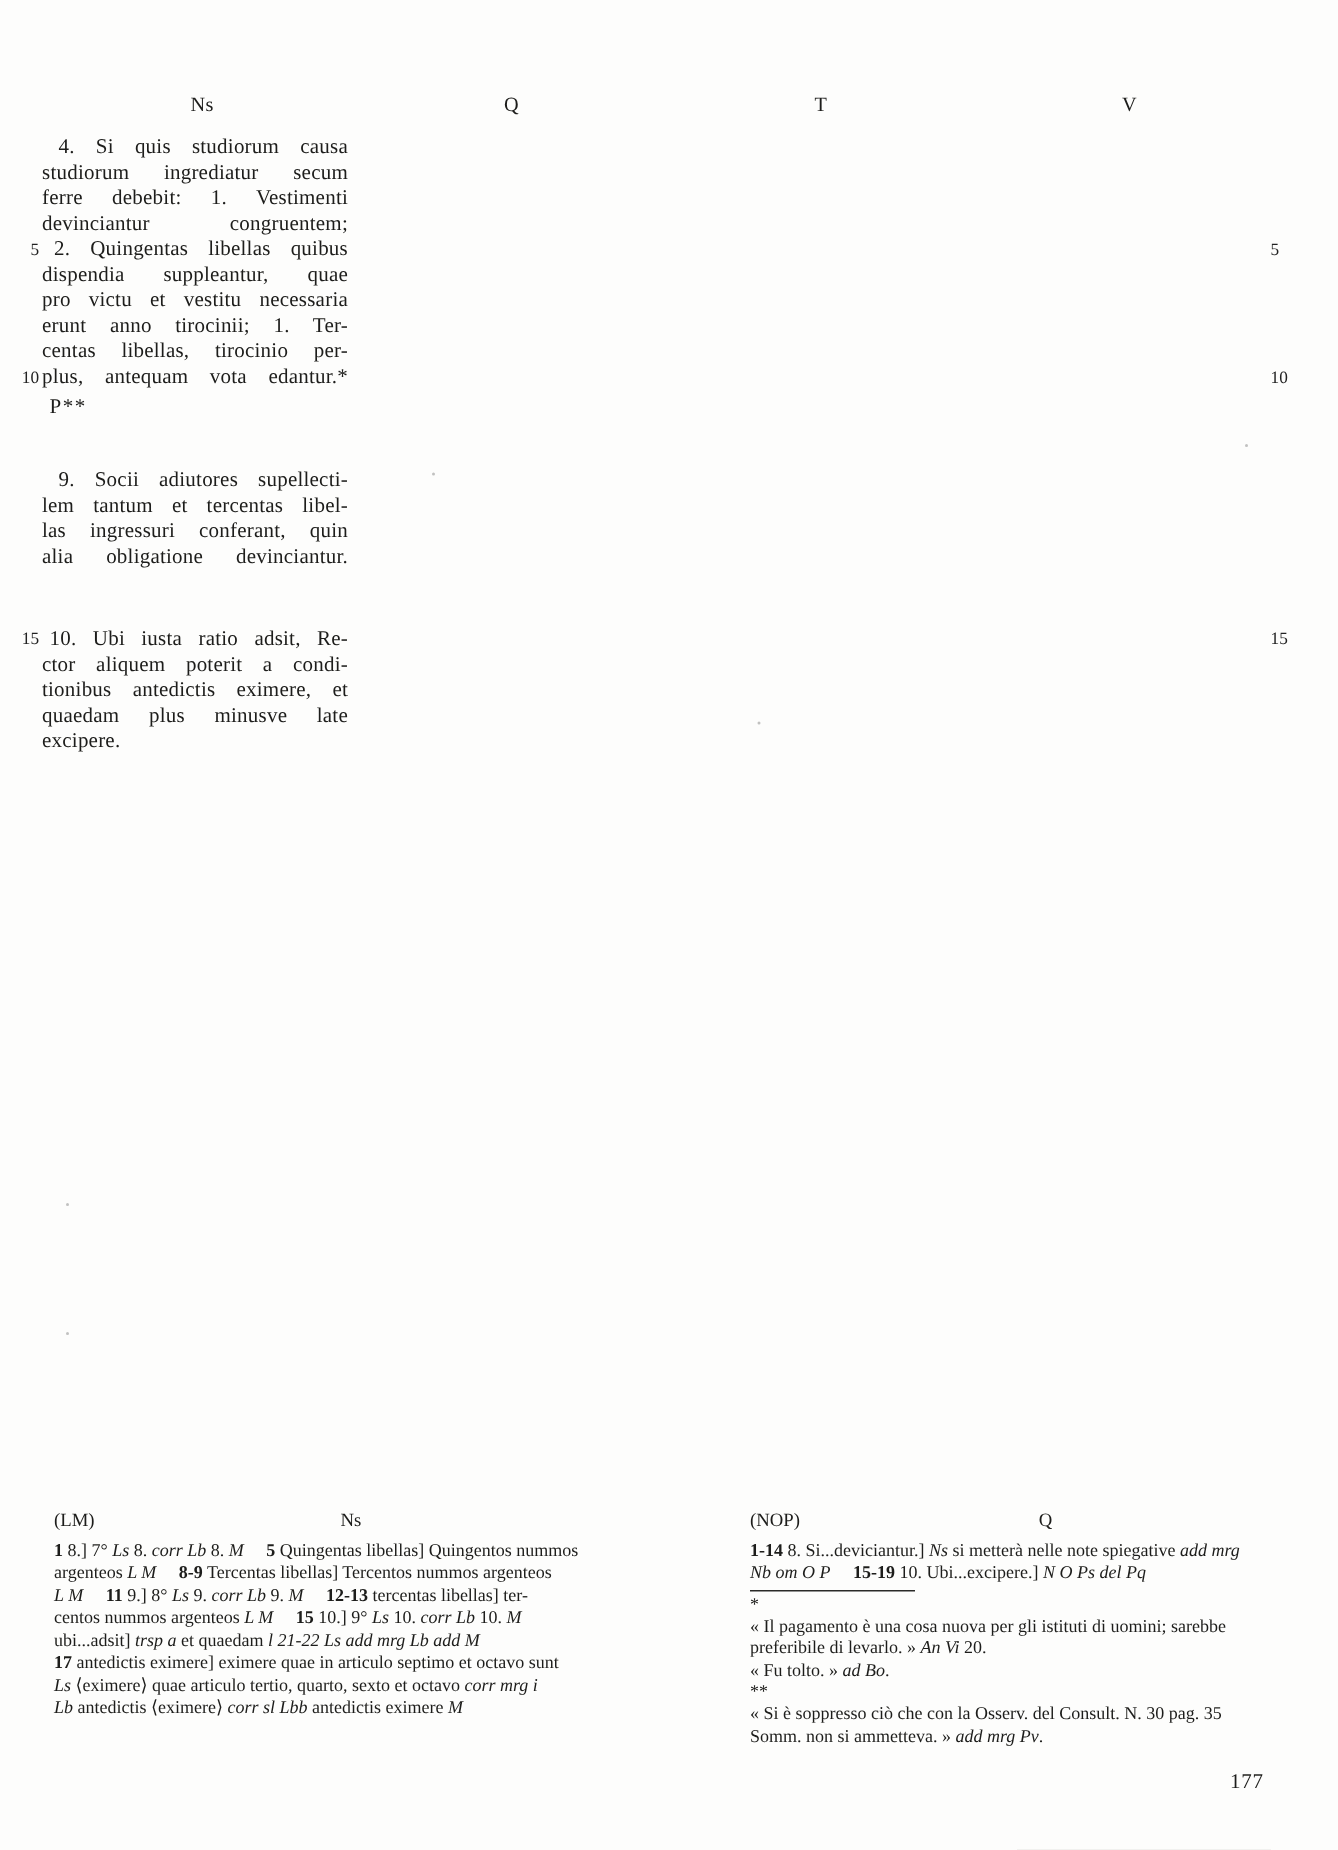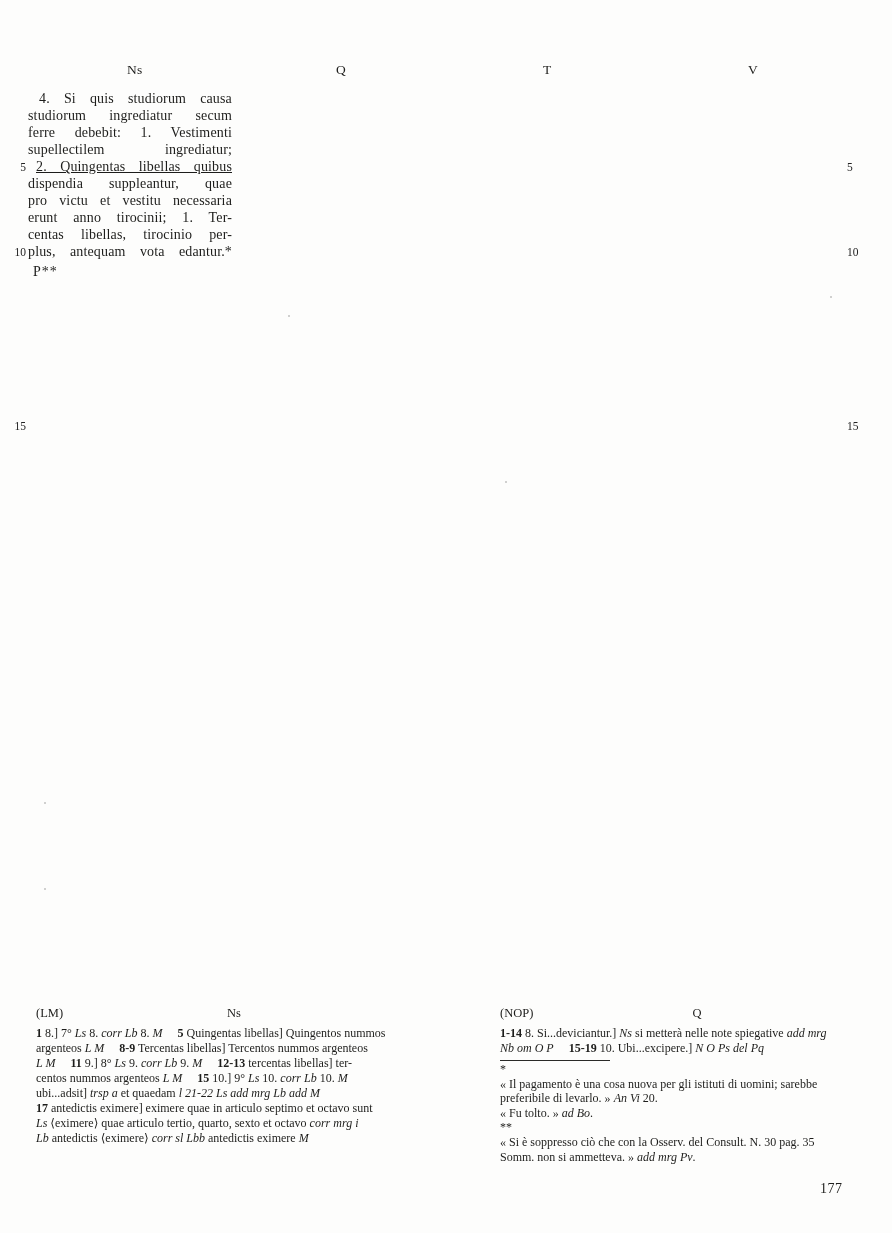--- a/index.html
+++ b/index.html
@@ -69,29 +69,42 @@
   <div class="mnum mnum-left" style="top:420px">15</div>
 
   <div class="mnum mnum-right" style="top:161px">5</div>
   <div class="mnum mnum-right" style="top:246px">10</div>
   <div class="mnum mnum-right" style="top:420px">15</div>
 
   <div class="main-col para-8">
       <div class="body-line" style="text-indent: 11px;">4. Si quis studiorum causa</div>
       <div class="body-line">studiorum ingrediatur secum</div>
       <div class="body-line">ferre debebit: 1. Vestimenti</div>
-      <div class="body-line">supellectilem ingrediatur;</div>
-      <div class="body-line" style="text-indent: 8px; text-decoration: underline;">2. Quingentas libellas quibus</div>
+      <div class="body-line">devinciantur congruentem;</div>
+      <div class="body-line" style="text-indent: 8px;">2. Quingentas libellas quibus</div>
       <div class="body-line">dispendia suppleantur, quae</div>
       <div class="body-line">pro victu et vestitu necessaria</div>
       <div class="body-line">erunt anno tirocinii; 1. Ter-</div>
       <div class="body-line">centas libellas, tirocinio per-</div>
       <div class="body-line">plus, antequam vota edantur.*</div>
     </div>
   <div class="p-note">P**</div>
+  <div class="main-col para-9">
+      <div class="body-line" style="text-indent: 11px;">9. Socii adiutores supellecti-</div>
+      <div class="body-line">lem tantum et tercentas libel-</div>
+      <div class="body-line">las ingressuri conferant, quin</div>
+      <div class="body-line">alia obligatione devinciantur.</div>
+    </div>
+  <div class="main-col para-10">
+      <div class="body-line" style="text-indent: 5px;">10. Ubi iusta ratio adsit, Re-</div>
+      <div class="body-line">ctor aliquem poterit a condi-</div>
+      <div class="body-line">tionibus antedictis eximere, et</div>
+      <div class="body-line">quaedam plus minusve late</div>
+      <div class="body-line no-just">excipere.</div>
+    </div>
 
   <div class="app-block app-left">
     <div class="app-head">
       <span class="app-group">(LM)</span>
       <span class="app-witness">Ns</span>
     </div>
     <div class="app-lines"><div class="app-line"><span style="font-weight: bold;">1</span><span> 8.] 7° </span><span style="font-style: italic;">Ls</span><span> 8. </span><span style="font-style: italic;">corr Lb</span><span> 8. </span><span style="font-style: italic;">M</span><span>     </span><span style="font-weight: bold;">5</span><span> Quingentas libellas] Quingentos nummos</span></div><div class="app-line"><span>argenteos </span><span style="font-style: italic;">L M</span><span>     </span><span style="font-weight: bold;">8-9</span><span> Tercentas libellas] Tercentos nummos argenteos</span></div><div class="app-line"><span style="font-style: italic;">L M</span><span>     </span><span style="font-weight: bold;">11</span><span> 9.] 8° </span><span style="font-style: italic;">Ls</span><span> 9. </span><span style="font-style: italic;">corr Lb</span><span> 9. </span><span style="font-style: italic;">M</span><span>     </span><span style="font-weight: bold;">12-13</span><span> tercentas libellas] ter-</span></div><div class="app-line"><span>centos nummos argenteos </span><span style="font-style: italic;">L M</span><span>     </span><span style="font-weight: bold;">15</span><span> 10.] 9° </span><span style="font-style: italic;">Ls</span><span> 10. </span><span style="font-style: italic;">corr Lb</span><span> 10. </span><span style="font-style: italic;">M</span></div><div class="app-line"><span>ubi...adsit] </span><span style="font-style: italic;">trsp a</span><span> et quaedam </span><span style="font-style: italic;">l 21-22 Ls add mrg Lb add M</span></div><div class="app-line"><span style="font-weight: bold;">17</span><span> antedictis eximere] eximere quae in articulo septimo et octavo sunt</span></div><div class="app-line"><span style="font-style: italic;">Ls</span><span> ⟨eximere⟩ quae articulo tertio, quarto, sexto et octavo </span><span style="font-style: italic;">corr mrg i</span></div><div class="app-line"><span style="font-style: italic;">Lb</span><span> antedictis ⟨eximere⟩ </span><span style="font-style: italic;">corr sl Lbb</span><span> antedictis eximere </span><span style="font-style: italic;">M</span></div></div>
   </div>
 
   <div class="app-block app-right">

